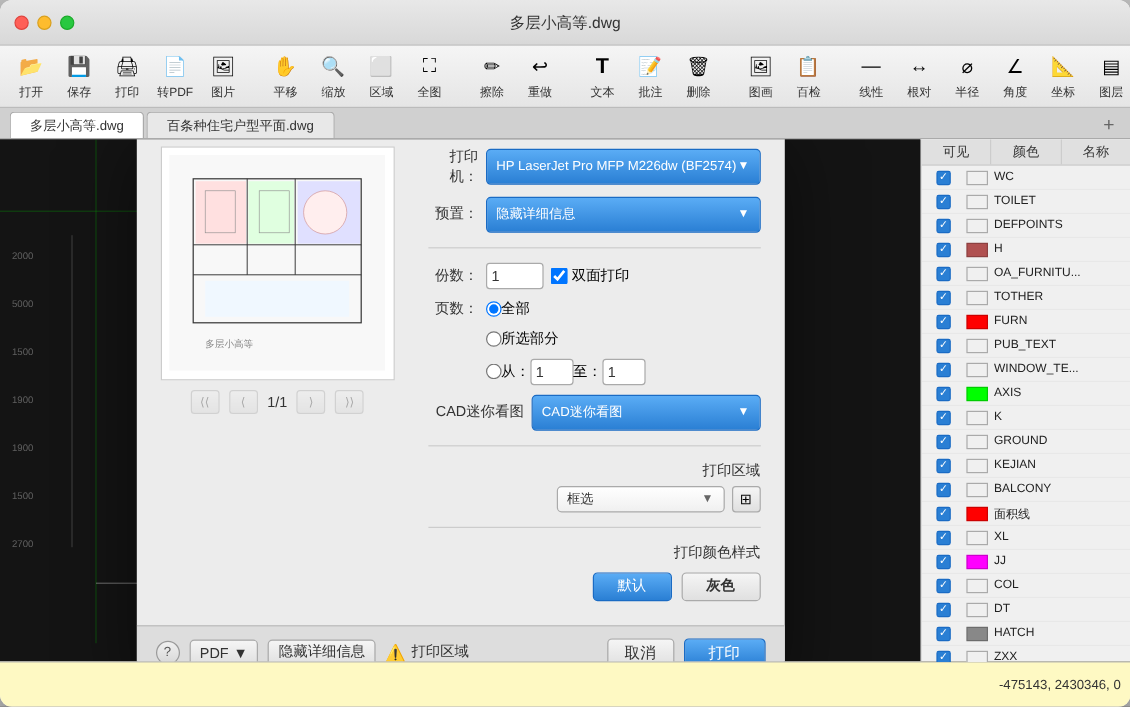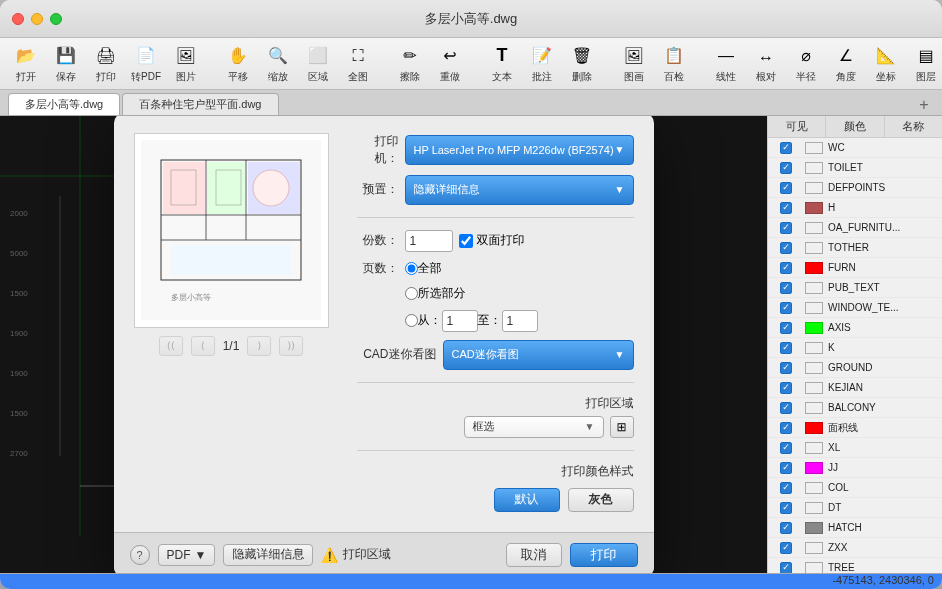--- a/index.html
+++ b/index.html
@@ -459,25 +459,25 @@
       border: 1px solid #1a6bc4;
       border-radius: 4px;
       font-size: 13px;
       color: white;
       cursor: pointer;
       font-weight: 500;
     }
 
     
     .statusbar {
-      height: 16px;
-      background: #3b82f6;
+      height: 38px;
+      background: #fef9c3;
       border-top: 1px solid #aaa;
       display: flex;
-      align-items: flex-start;
+      align-items: center;
       padding: 0 8px;
       justify-content: flex-end;
       flex-shrink: 0;
     }
     .statusbar-coords {
       font-size: 11px;
       color: #333;
     }
 
     

